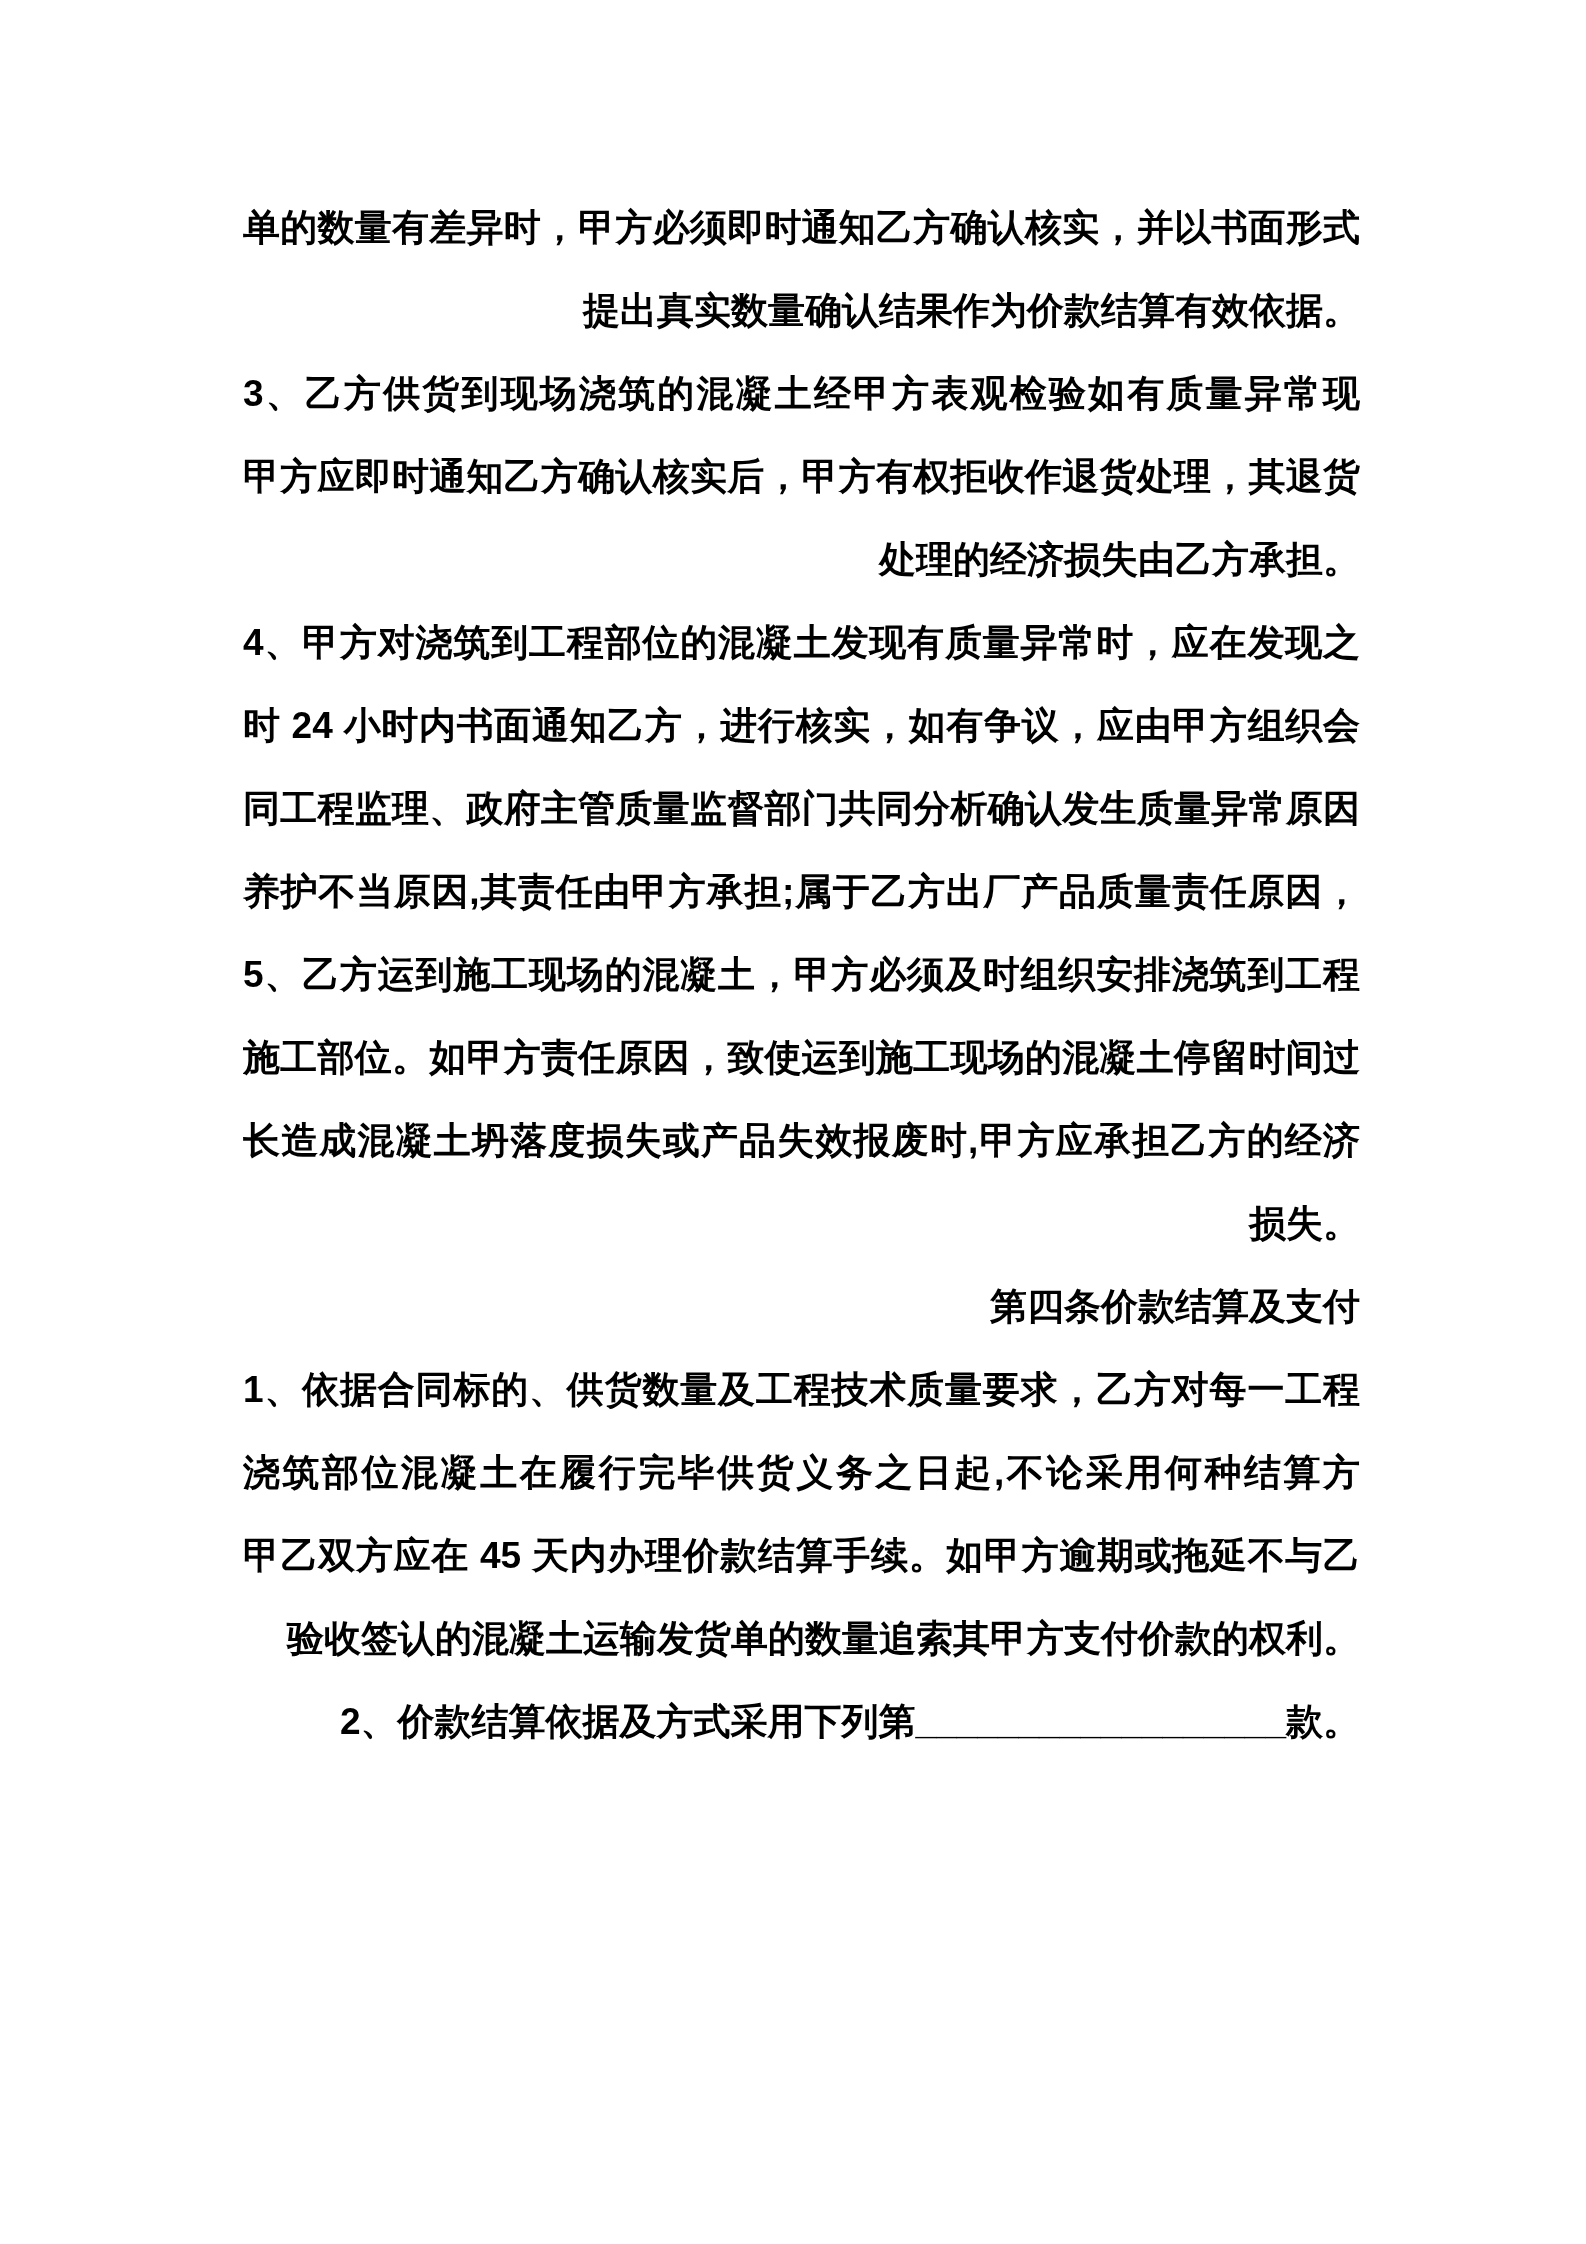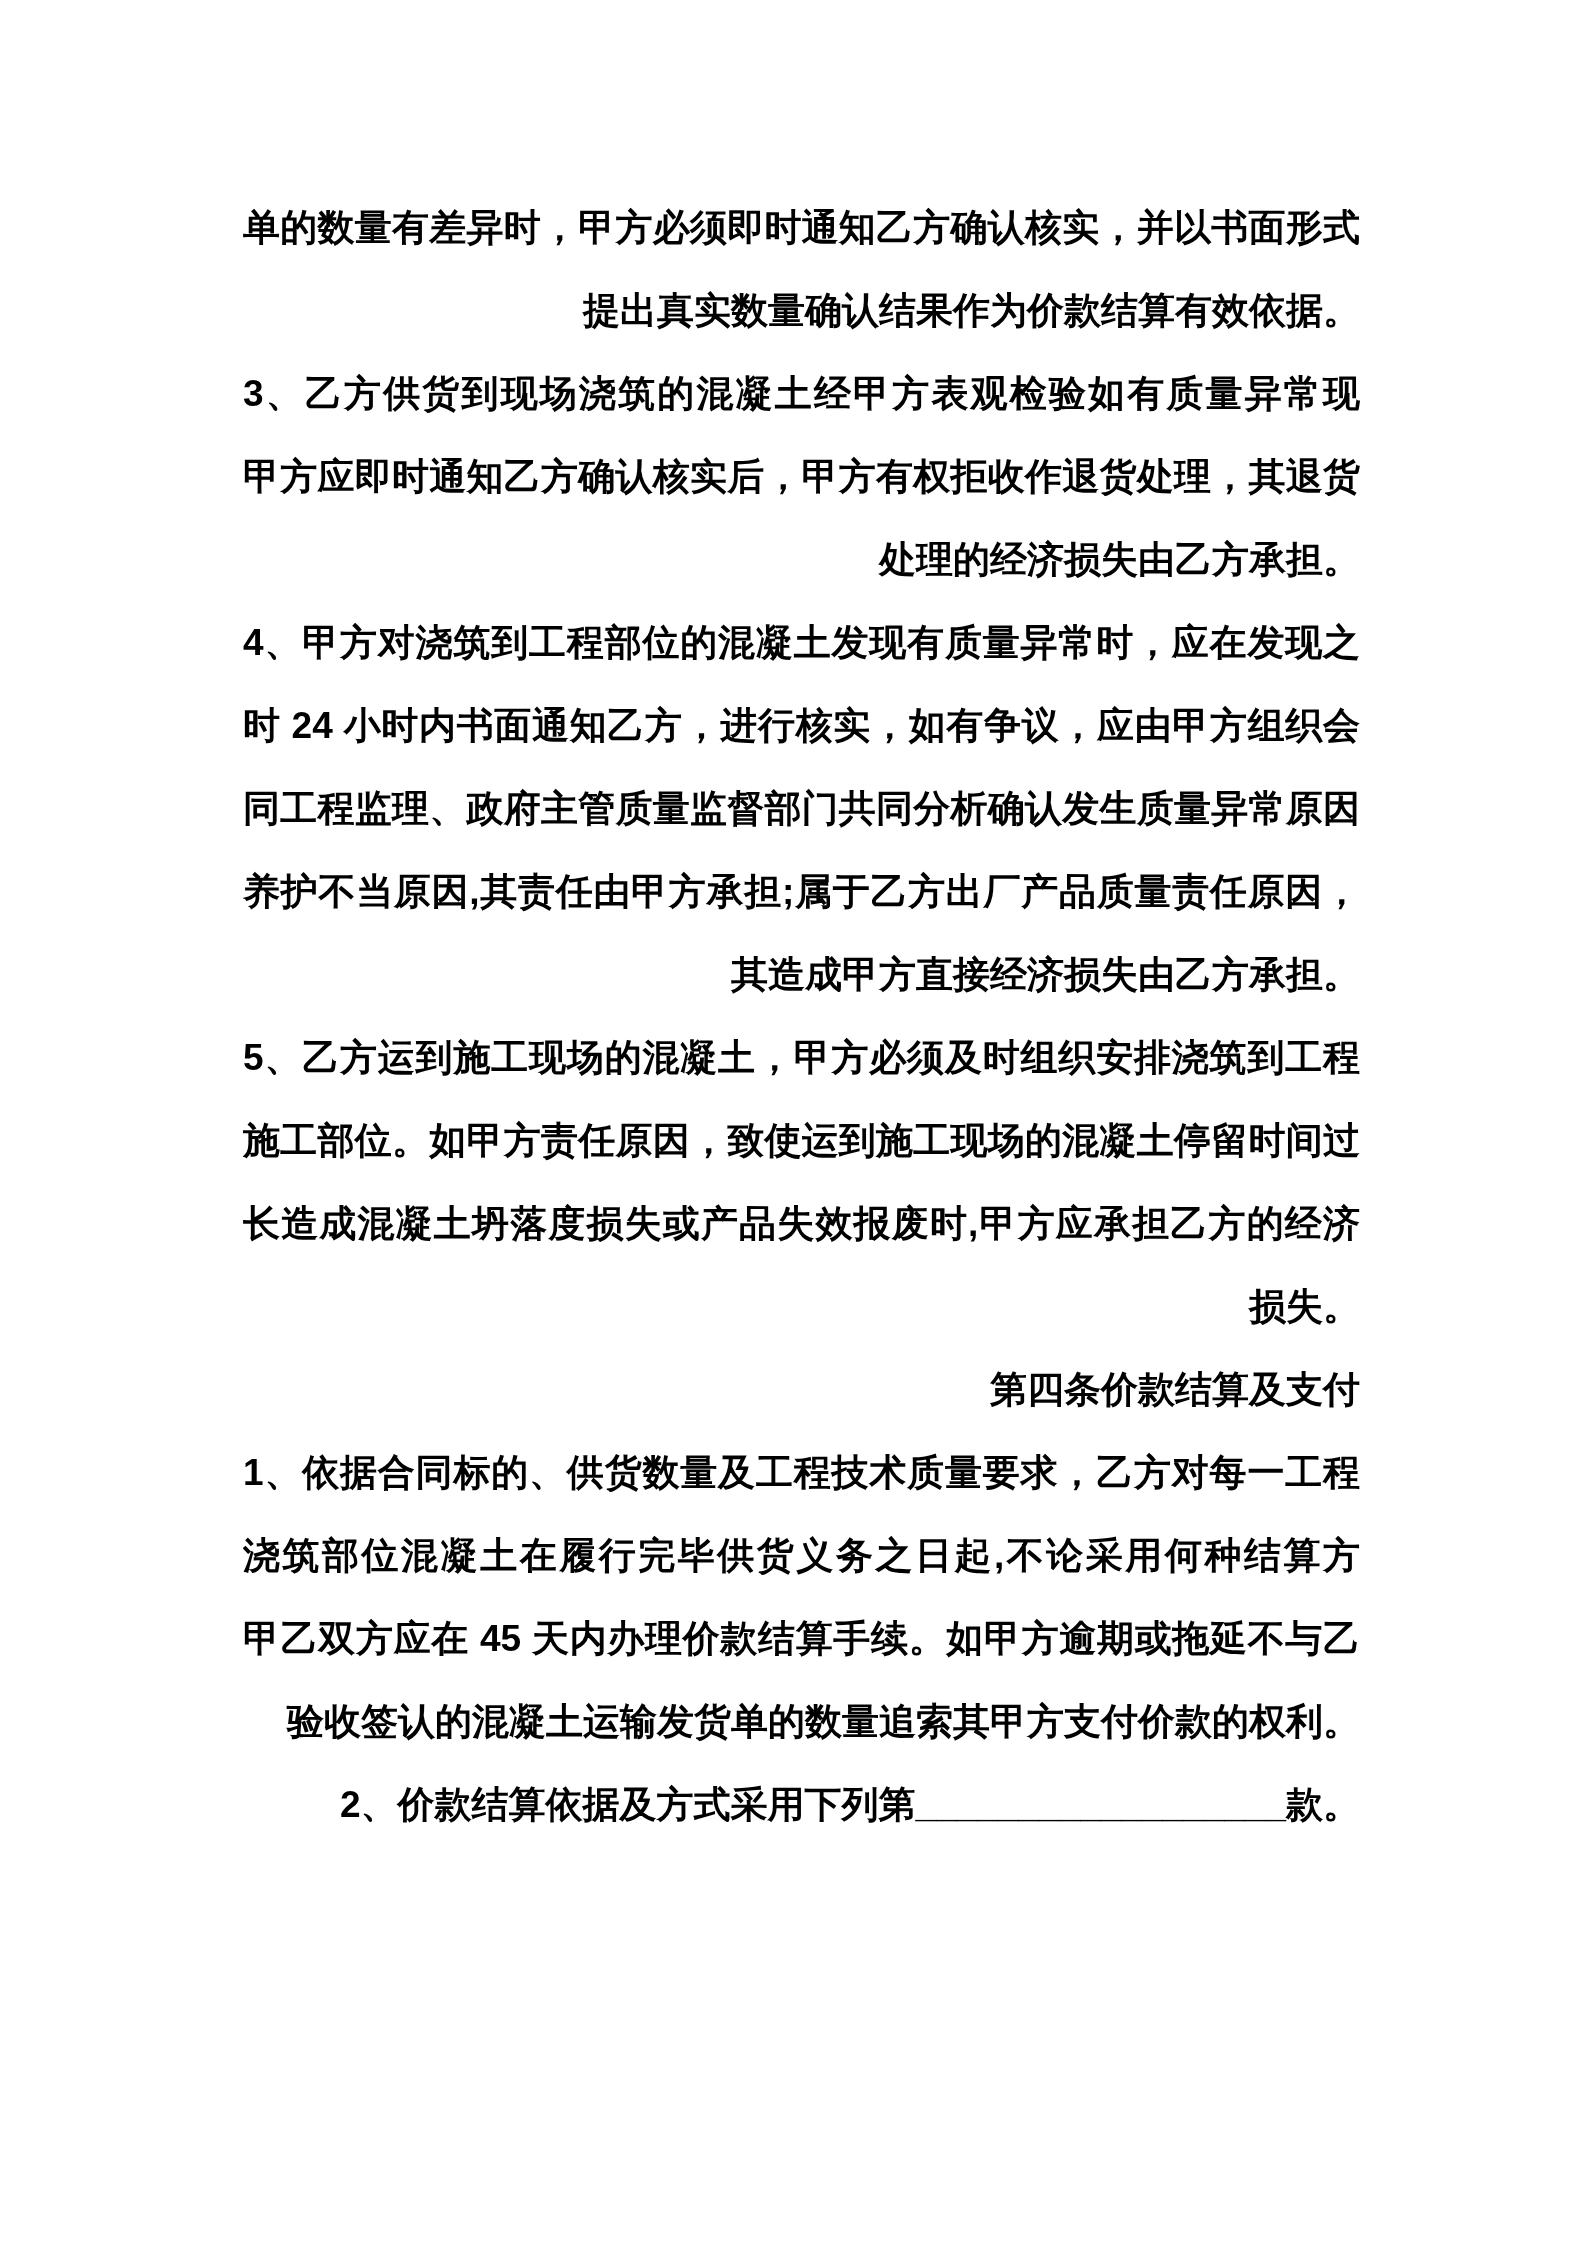--- a/index.html
+++ b/index.html
@@ -47,21 +47,20 @@
   <div class="content">
     <div class="line justify">单的数量有差异时，甲方必须即时通知乙方确认核实，并以书面形式</div>
     <div class="line plain">提出真实数量确认结果作为价款结算有效依据。</div>
     <div class="line justify">3、乙方供货到现场浇筑的混凝土经甲方表观检验如有质量异常现象，</div>
     <div class="line justify">甲方应即时通知乙方确认核实后，甲方有权拒收作退货处理，其退货</div>
     <div class="line plain">处理的经济损失由乙方承担。</div>
     <div class="line justify">4、甲方对浇筑到工程部位的混凝土发现有质量异常时，应在发现之</div>
     <div class="line justify">时 24 小时内书面通知乙方，进行核实，如有争议，应由甲方组织会</div>
     <div class="line justify">同工程监理、政府主管质量监督部门共同分析确认发生质量异常原因</div>
     <div class="line justify">养护不当原因,其责任由甲方承担;属于乙方出厂产品质量责任原因，</div>
-    <div class="line plain">其造成甲方直接经济损失由乙方承担。</div>
     <div class="line justify">5、乙方运到施工现场的混凝土，甲方必须及时组织安排浇筑到工程</div>
     <div class="line justify">施工部位。如甲方责任原因，致使运到施工现场的混凝土停留时间过</div>
     <div class="line justify">长造成混凝土坍落度损失或产品失效报废时,甲方应承担乙方的经济</div>
     <div class="line plain">损失。</div>
     <div class="line plain">第四条价款结算及支付</div>
     <div class="line justify">1、依据合同标的、供货数量及工程技术质量要求，乙方对每一工程</div>
     <div class="line justify">浇筑部位混凝土在履行完毕供货义务之日起,不论采用何种结算方式，</div>
     <div class="line justify">甲乙双方应在 45 天内办理价款结算手续。如甲方逾期或拖延不与乙</div>
     <div class="line plain">验收签认的混凝土运输发货单的数量追索其甲方支付价款的权利。</div>
     <div class="line plain">2、价款结算依据及方式采用下列第__________________款。</div>

